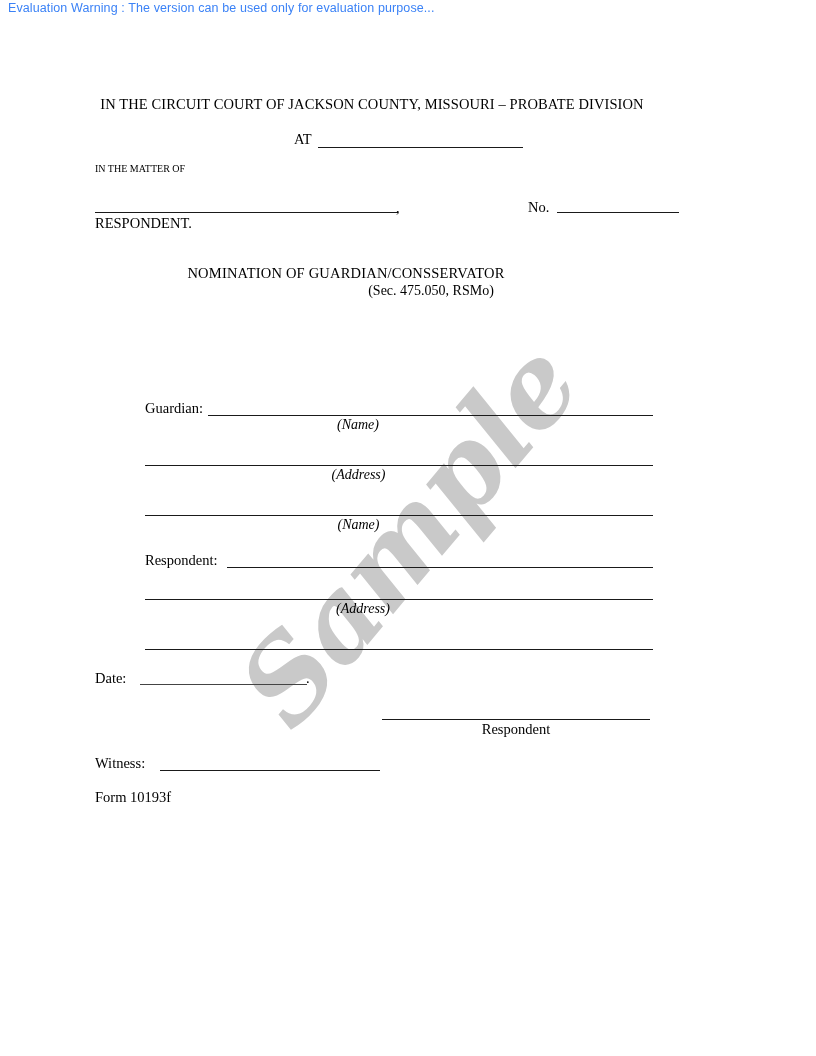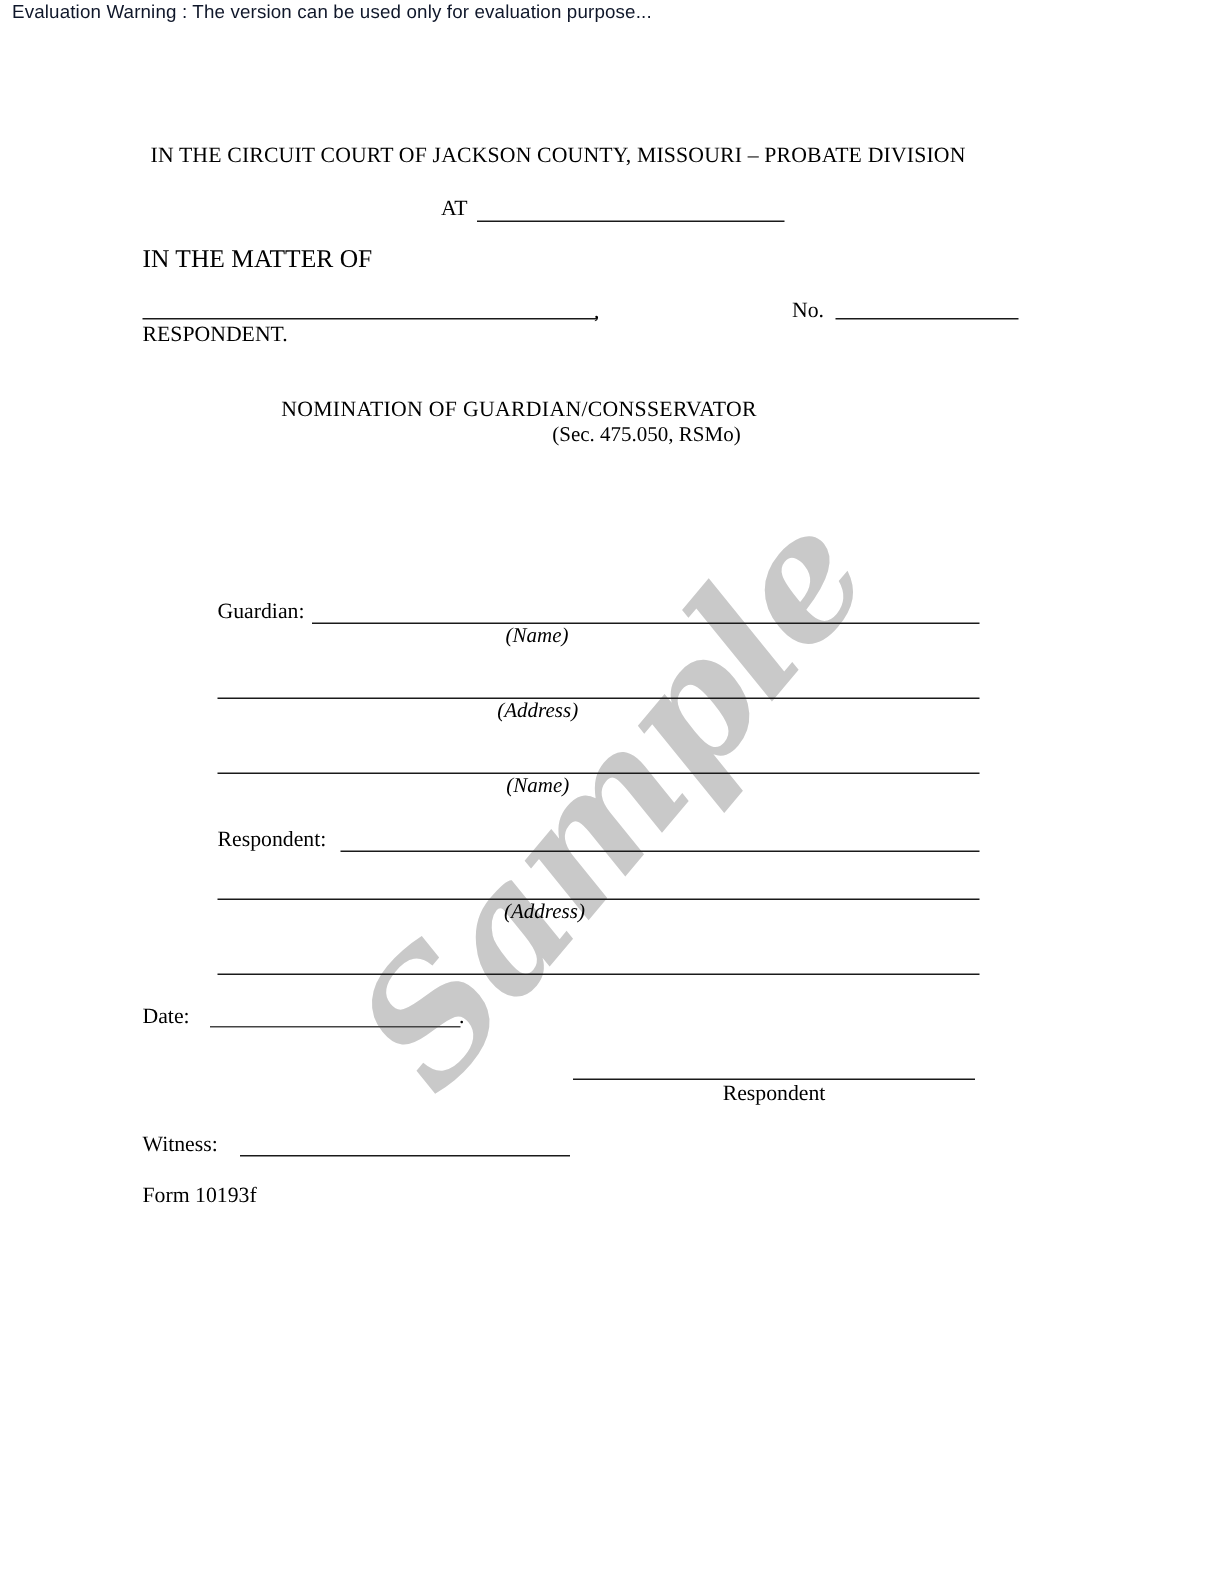--- a/index.html
+++ b/index.html
@@ -16,21 +16,21 @@
     overflow: hidden;
   }
 
   
   .eval-warning {
     position: absolute;
     left: 8px;
     top: 1px;
     font-family: "Liberation Sans", sans-serif;
     font-size: 12.5px;
-    color: #0f172a;
+    color: #3b82f6;
     letter-spacing: 0.1px;
     white-space: nowrap;
   }
 
   
   .page {
     position: absolute;
     left: 0;
     top: 0;
     width: 816px;
@@ -96,21 +96,21 @@
   .at-line {
     left: 318px;
     top: 147px;
     width: 205px;
   }
 
   
   .matter-label {
     left: 95px;
     top: 163px;
-    font-size: 17px;
+    font-size: 10px;
     text-align: center;
   }
   .matter-line {
     left: 95px;
     top: 212px;
     width: 303px;
   }
   .matter-comma {
     left: 396px;
     top: 200px;

